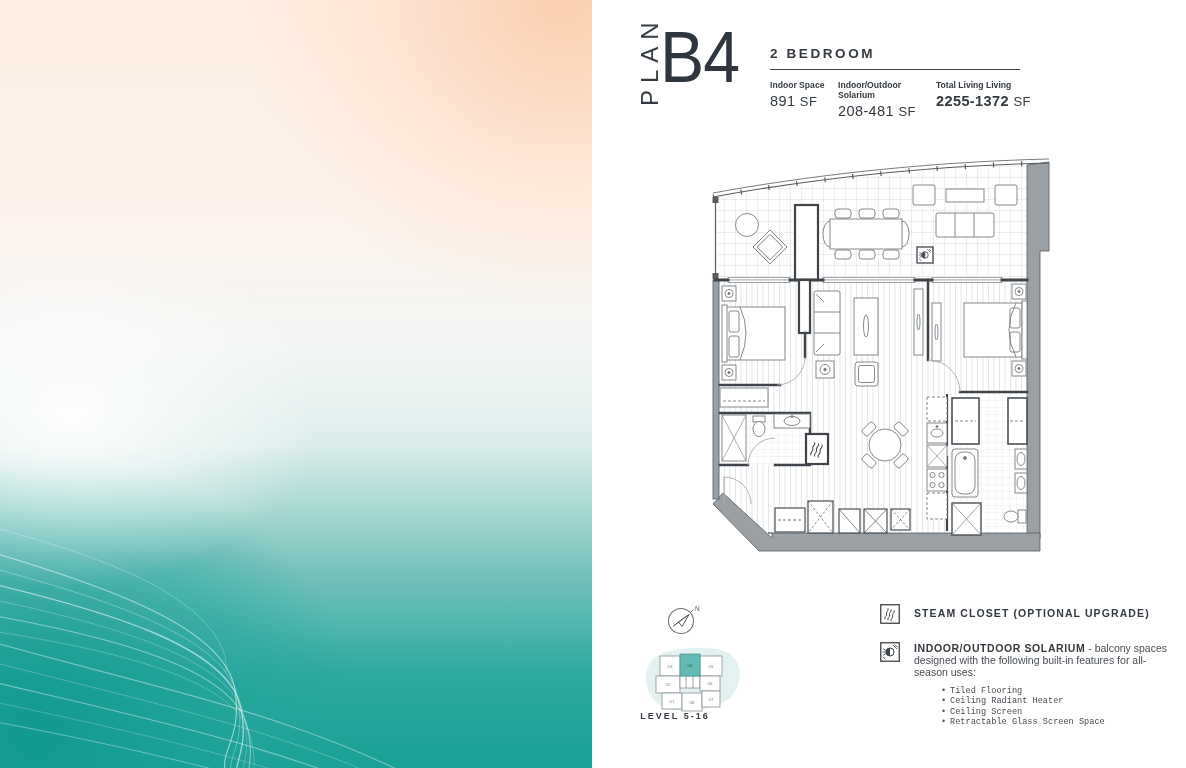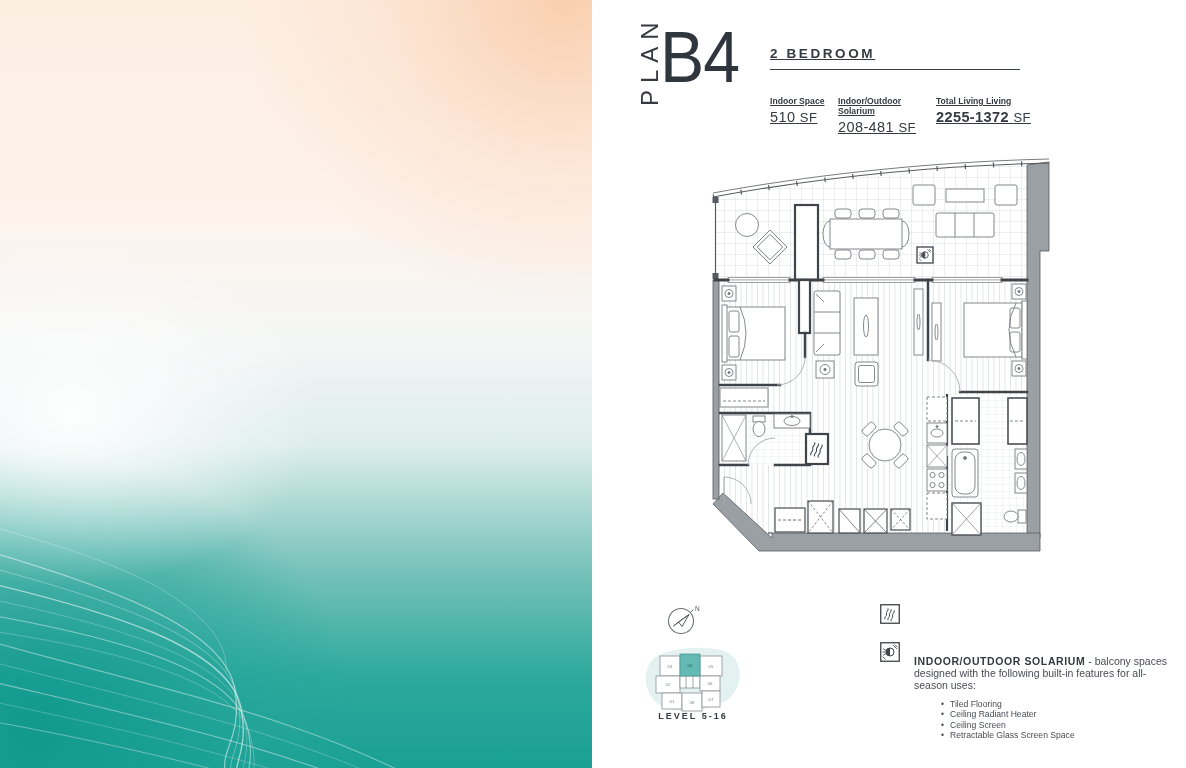--- a/index.html
+++ b/index.html
@@ -13,50 +13,50 @@
       radial-gradient(60% 32% at 12% 54%, rgba(255,255,255,.95) 0%, rgba(255,255,255,0) 70%),
       radial-gradient(70% 45% at 6% 94%, rgba(16,152,141,.9) 0%, rgba(34,165,154,.45) 52%, rgba(34,165,154,0) 78%),
       linear-gradient(180deg,#fdeee2 0%,#fdf3ec 28%,#f3f6f5 45%,#dcedeb 58%,#79c3bb 74%,#2ea99d 88%,#1aa094 100%);}
   .art-panel svg{position:absolute;left:0;top:0;}
 
   
   .plan-word{position:absolute;left:636px;top:106px;transform:rotate(-90deg);transform-origin:left top;
     font-size:24px;letter-spacing:7px;font-weight:400;color:#343a41;white-space:nowrap;}
   .plan-code{position:absolute;left:660px;top:21px;font-size:72px;font-weight:500;letter-spacing:-1px;
     color:#30363d;transform:scaleX(.92);transform-origin:left top;line-height:1;}
-  .plan-meta{position:absolute;left:770px;top:46px;width:268px;text-decoration:underline;}
+  .plan-meta{position:absolute;left:770px;top:46px;width:268px;}
   .plan-type{font-size:13.5px;font-weight:700;letter-spacing:2.6px;color:#343a41;}
   .rule{margin-top:8px;width:250px;border-top:1.4px solid #3c424a;}
-  .stats{display:flex;margin-top:26px;}
+  .stats{display:flex;margin-top:10px;}
   .stat{margin-right:0;}
   .stat:nth-child(1){width:68px;}
   .stat:nth-child(2){width:98px;}
   .stat-label{font-size:8.6px;font-weight:700;color:#343a41;}
   .stat-value{font-size:14.5px;font-weight:300;letter-spacing:.4px;color:#343a41;margin-top:3px;}
   .stat:nth-child(3) .stat-value{font-weight:700;}
   .sf{font-size:13px;font-weight:400;letter-spacing:.5px;}
 
   
   .floorplan{position:absolute;left:680px;top:155px;}
 
   
   .compass{position:absolute;left:662px;top:600px;}
   .keyplan{position:absolute;left:637px;top:642px;}
-  .level-label{position:absolute;left:637px;top:711px;width:112px;text-align:center;
+  .level-label{position:absolute;left:619px;top:711px;width:112px;text-align:center;
     font-size:9px;font-weight:700;letter-spacing:2px;color:#343a41;}
 
   
   .legend{position:absolute;left:880px;top:604px;width:300px;}
   .legend-row{display:flex;align-items:flex-start;}
   .legend-row + .legend-row{margin-top:18px;}
   .legend-icon{flex:0 0 auto;margin-right:14px;}
   .legend-title{font-size:10.5px;font-weight:700;letter-spacing:1.1px;color:#343a41;line-height:19px;}
-  .legend-text{font-size:10.5px;line-height:12px;color:#474d54;width:256px;margin-top:13px;}
+  .legend-text{font-size:10.5px;line-height:12px;color:#474d54;width:256px;margin-top:0;}
   .legend-text b{font-weight:700;letter-spacing:.6px;color:#343a41;}
-  .features{list-style:none;margin:8px 0 0 27px;padding:0;}
+  .features{list-style:none;margin:8px 0 0 27px;padding:0;font-family:Liberation Mono, monospace;}
   .features li{font-size:8.6px;line-height:10.4px;color:#474d54;position:relative;padding-left:9px;}
   .features li::before{content:"•";position:absolute;left:0;top:0;color:#474d54;}
 </style>
 </head>
 <body>
 
 <svg width="0" height="0" style="position:absolute" aria-hidden="true">
   <defs>
     <symbol id="steam-sym" viewBox="0 0 14 20">
       <g transform="rotate(18 7 10)" fill="none" stroke="#3f444a" stroke-width="1" stroke-linecap="round">
@@ -103,21 +103,21 @@
 
   <div class="plan-word">PLAN</div>
   <div class="plan-code">B4</div>
 
   <div class="plan-meta">
     <div class="plan-type">2 BEDROOM</div>
     <div class="rule"></div>
     <div class="stats">
       <div class="stat">
         <div class="stat-label">Indoor Space</div>
-        <div class="stat-value"><span>510</span> <span class="sf">SF</span></div>
+        <div class="stat-value"><span>891</span> <span class="sf">SF</span></div>
       </div>
       <div class="stat">
         <div class="stat-label">Indoor/Outdoor Solarium</div>
         <div class="stat-value"><span>208-481</span> <span class="sf">SF</span></div>
       </div>
       <div class="stat">
         <div class="stat-label">Total Living Living</div>
         <div class="stat-value"><span>2255-1372</span> <span class="sf">SF</span></div>
       </div>
     </div>
@@ -362,20 +362,21 @@
   </svg>
 
   <div class="level-label">LEVEL 5-16</div>
 
   <div class="legend">
     <div class="legend-row">
       <svg class="legend-icon" width="20" height="20" viewBox="0 0 20 20">
         <rect x="0.75" y="0.75" width="18.5" height="18.5" fill="#ffffff" stroke="#3f444a" stroke-width="1.3"></rect>
         <use href="#steam-sym" x="3" y="1" width="14" height="18"></use>
       </svg>
+      <div class="legend-title">STEAM CLOSET (OPTIONAL UPGRADE)</div>
     </div>
 
     <div class="legend-row">
       <svg class="legend-icon" width="20" height="20" viewBox="0 0 20 20">
         <rect x="0.75" y="0.75" width="18.5" height="18.5" fill="#ffffff" stroke="#3f444a" stroke-width="1.3"></rect>
         <use href="#sol-sym" x="2" y="2" width="16" height="16"></use>
       </svg>
       <div class="legend-text"><b>INDOOR/OUTDOOR SOLARIUM</b><span> - balcony spaces designed with the following built-in features for all-season uses:</span>
         <ul class="features">
           <li>Tiled Flooring</li>

